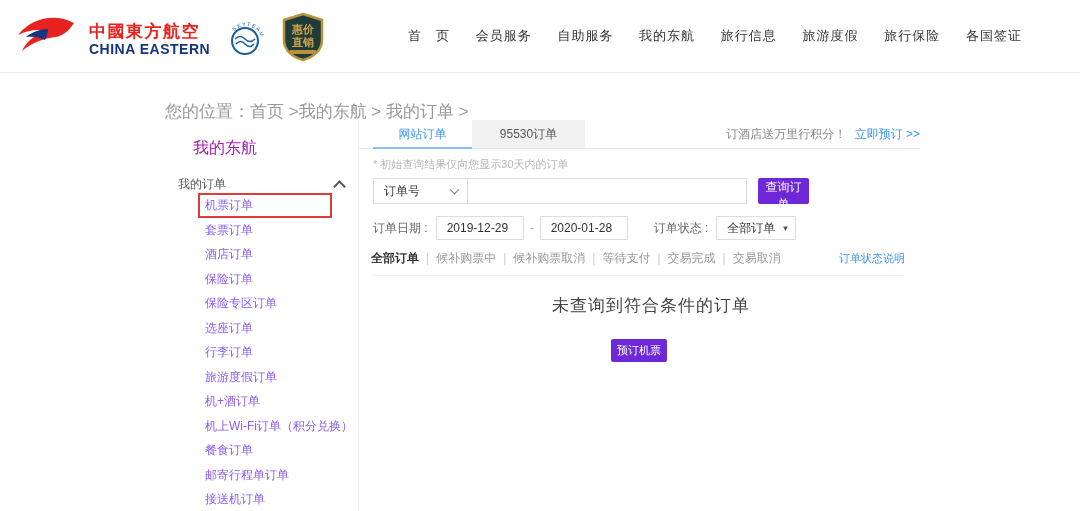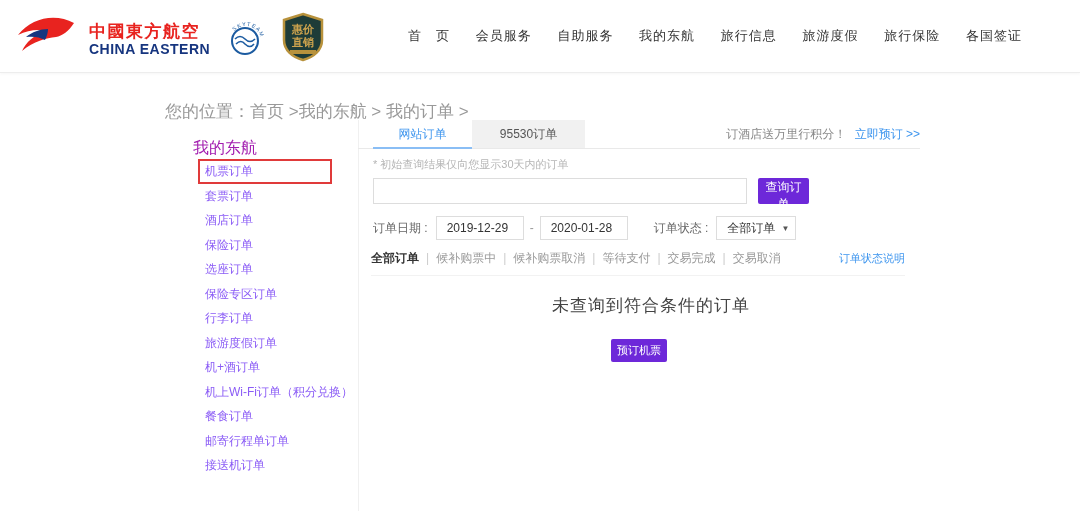--- a/index.html
+++ b/index.html
@@ -128,20 +128,24 @@
         <a class="nav-item">旅游度假</a>
         <a class="nav-item">旅行保险</a>
         <a class="nav-item">各国签证</a>
       </div>
   </div>
 
   <div class="breadcrumb">您的位置：首页 &gt;我的东航 &gt; 我的订单 &gt;</div>
 
   <div class="sidebar">
     <div class="sb-title">我的东航</div>
+    <div class="sb-section">
+      <span>我的订单</span>
+      <span class="chev-up"></span>
+    </div>
     <div class="sb-items">
 
         <div class="sb-item highlighted">
           <span class="hl-box"></span>
           <span>机票订单</span>
         </div>
 
         <div class="sb-item">
           
           <span>套票订单</span>
@@ -152,26 +156,26 @@
           <span>酒店订单</span>
         </div>
 
         <div class="sb-item">
           
           <span>保险订单</span>
         </div>
 
         <div class="sb-item">
           
+          <span>保险专区订单</span>
+        </div>
+
+        <div class="sb-item">
+          
           <span>选座订单</span>
-        </div>
-
-        <div class="sb-item">
-          
-          <span>保险专区订单</span>
         </div>
 
         <div class="sb-item">
           
           <span>行李订单</span>
         </div>
 
         <div class="sb-item">
           
           <span>旅游度假订单</span>
@@ -214,20 +218,24 @@
       <div class="promo">
         <span>订酒店送万里行积分！</span>
         <a class="promo-link">立即预订 &gt;&gt;</a>
       </div>
     </div>
 
     <div class="note">* 初始查询结果仅向您显示30天内的订单</div>
 
     <div class="search-row">
       <div class="search-box">
+        <div class="type-select">
+          <span>订单号</span>
+          <span class="chev-down"></span>
+        </div>
         <input class="order-input" type="text" value="" style="">
       </div>
       <button class="btn query">查询订单</button>
     </div>
 
     <div class="date-row">
       <span class="lbl">订单日期 :</span>
       <input class="date-input" type="text" value="2019-12-29" style="">
       <span class="dash">-</span>
       <input class="date-input" type="text" value="2020-01-28" style="">

